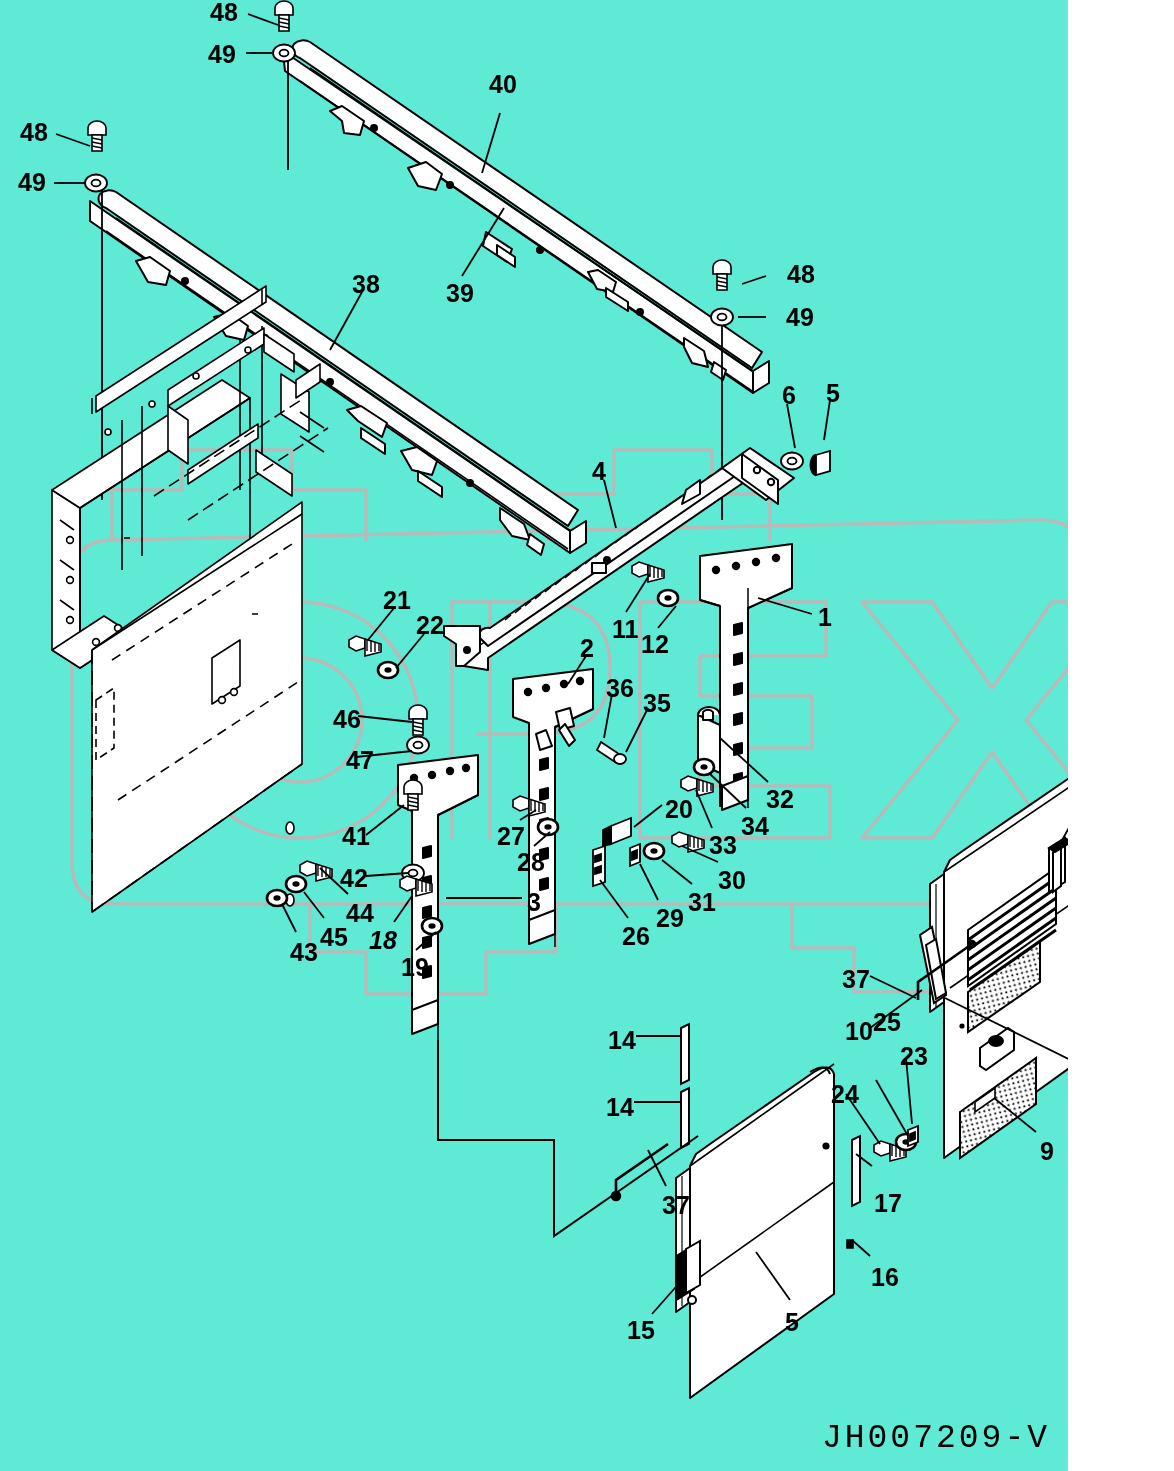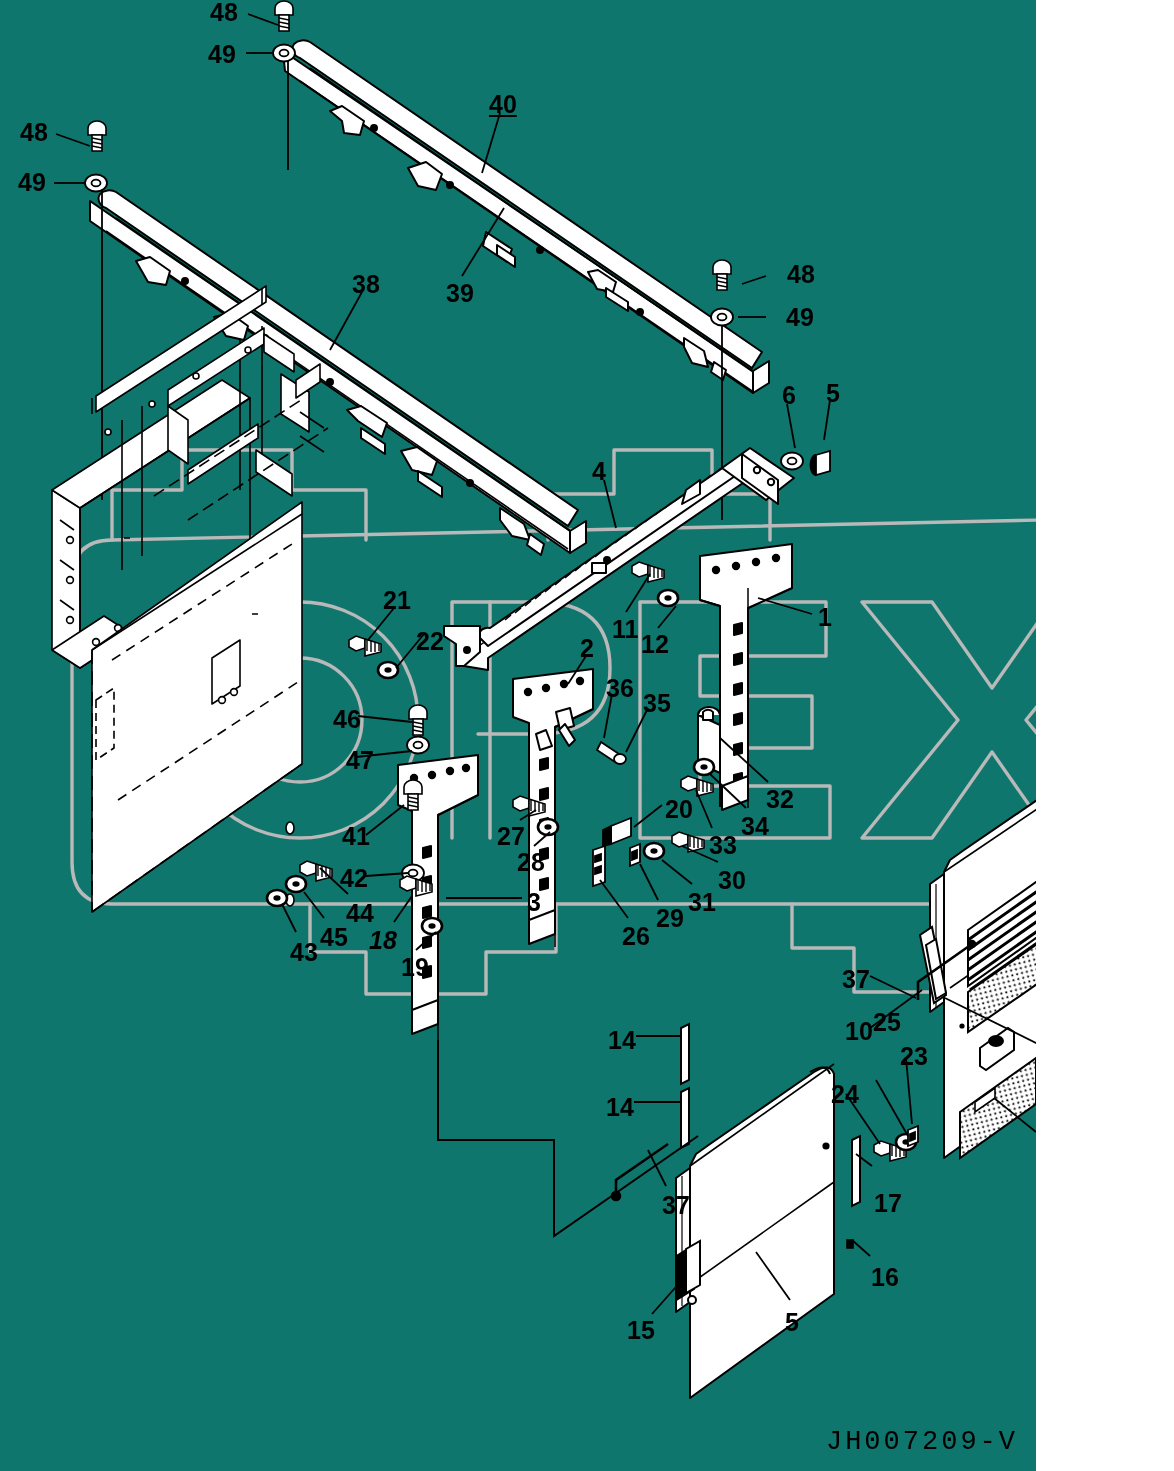--- a/index.html
+++ b/index.html
@@ -1,39 +1,40 @@
 <!DOCTYPE html>
 <html><head>
 <meta charset="utf-8">
 <style>
   html,body{margin:0;padding:0;background:#ffffff;}
   body{font-family:"Liberation Sans",sans-serif;}
   #sheet{
     position:relative;
     width:1036px;height:1471px;
-    background:#0f766e;
+    background:#5eead4;
     overflow:hidden;
+    padding-left:32px;
   }
   #artwork{position:absolute;inset:0;width:1174px;height:1471px;}
   .callout{
     position:absolute;
     font-family:"Liberation Sans",sans-serif;
     font-size:25px;
     font-weight:700;
     color:#000000;
     line-height:1;
     white-space:nowrap;
     letter-spacing:0px;
     user-select:none;
   }
   #drawing-number{
     position:absolute;
     right:18px;bottom:14px;
     font-family:"Liberation Mono","DejaVu Sans Mono",monospace;
-    font-size:27px;
+    font-size:33px;
     letter-spacing:3px;
     color:#000000;
     white-space:nowrap;
   }
   .wm{pointer-events:none;}
 </style>
 </head>
 <body>
 
 <div id="sheet">
@@ -566,33 +567,33 @@
 
       <path d="M790,1300 l-34,-48"></path>
 
       <path d="M652,1314 l30,-34"></path>
     </g>
   </svg>
 
   <div id="callout-layer">
       <div class="callout" style="left: 210px; top: 0px;">48</div>
       <div class="callout" style="left: 208px; top: 42px;">49</div>
-      <div class="callout" style="left: 489px; top: 92px; text-decoration: underline;">40</div>
+      <div class="callout" style="left: 489px; top: 72px;">40</div>
       <div class="callout" style="left: 20px; top: 120px;">48</div>
       <div class="callout" style="left: 18px; top: 170px;">49</div>
       <div class="callout" style="left: 352px; top: 272px;">38</div>
       <div class="callout" style="left: 446px; top: 281px;">39</div>
       <div class="callout" style="left: 787px; top: 262px;">48</div>
       <div class="callout" style="left: 786px; top: 305px;">49</div>
       <div class="callout" style="left: 782px; top: 383px;">6</div>
       <div class="callout" style="left: 826px; top: 381px;">5</div>
       <div class="callout" style="left: 592px; top: 459px;">4</div>
       <div class="callout" style="left: 818px; top: 605px;">1</div>
       <div class="callout" style="left: 383px; top: 588px;">21</div>
-      <div class="callout" style="left: 416px; top: 613px; margin-top: 16px;">22</div>
+      <div class="callout" style="left: 416px; top: 613px;">22</div>
       <div class="callout" style="left: 612px; top: 617px;">11</div>
       <div class="callout" style="left: 641px; top: 632px;">12</div>
       <div class="callout" style="left: 580px; top: 636px;">2</div>
       <div class="callout" style="left: 606px; top: 676px;">36</div>
       <div class="callout" style="left: 643px; top: 691px;">35</div>
       <div class="callout" style="left: 333px; top: 707px;">46</div>
       <div class="callout" style="left: 339px; top: 748px; margin-left: 7px;">47</div>
       <div class="callout" style="left: 1109px; top: 744px;">8</div>
       <div class="callout" style="left: 665px; top: 797px;">20</div>
       <div class="callout" style="left: 766px; top: 787px;">32</div>

